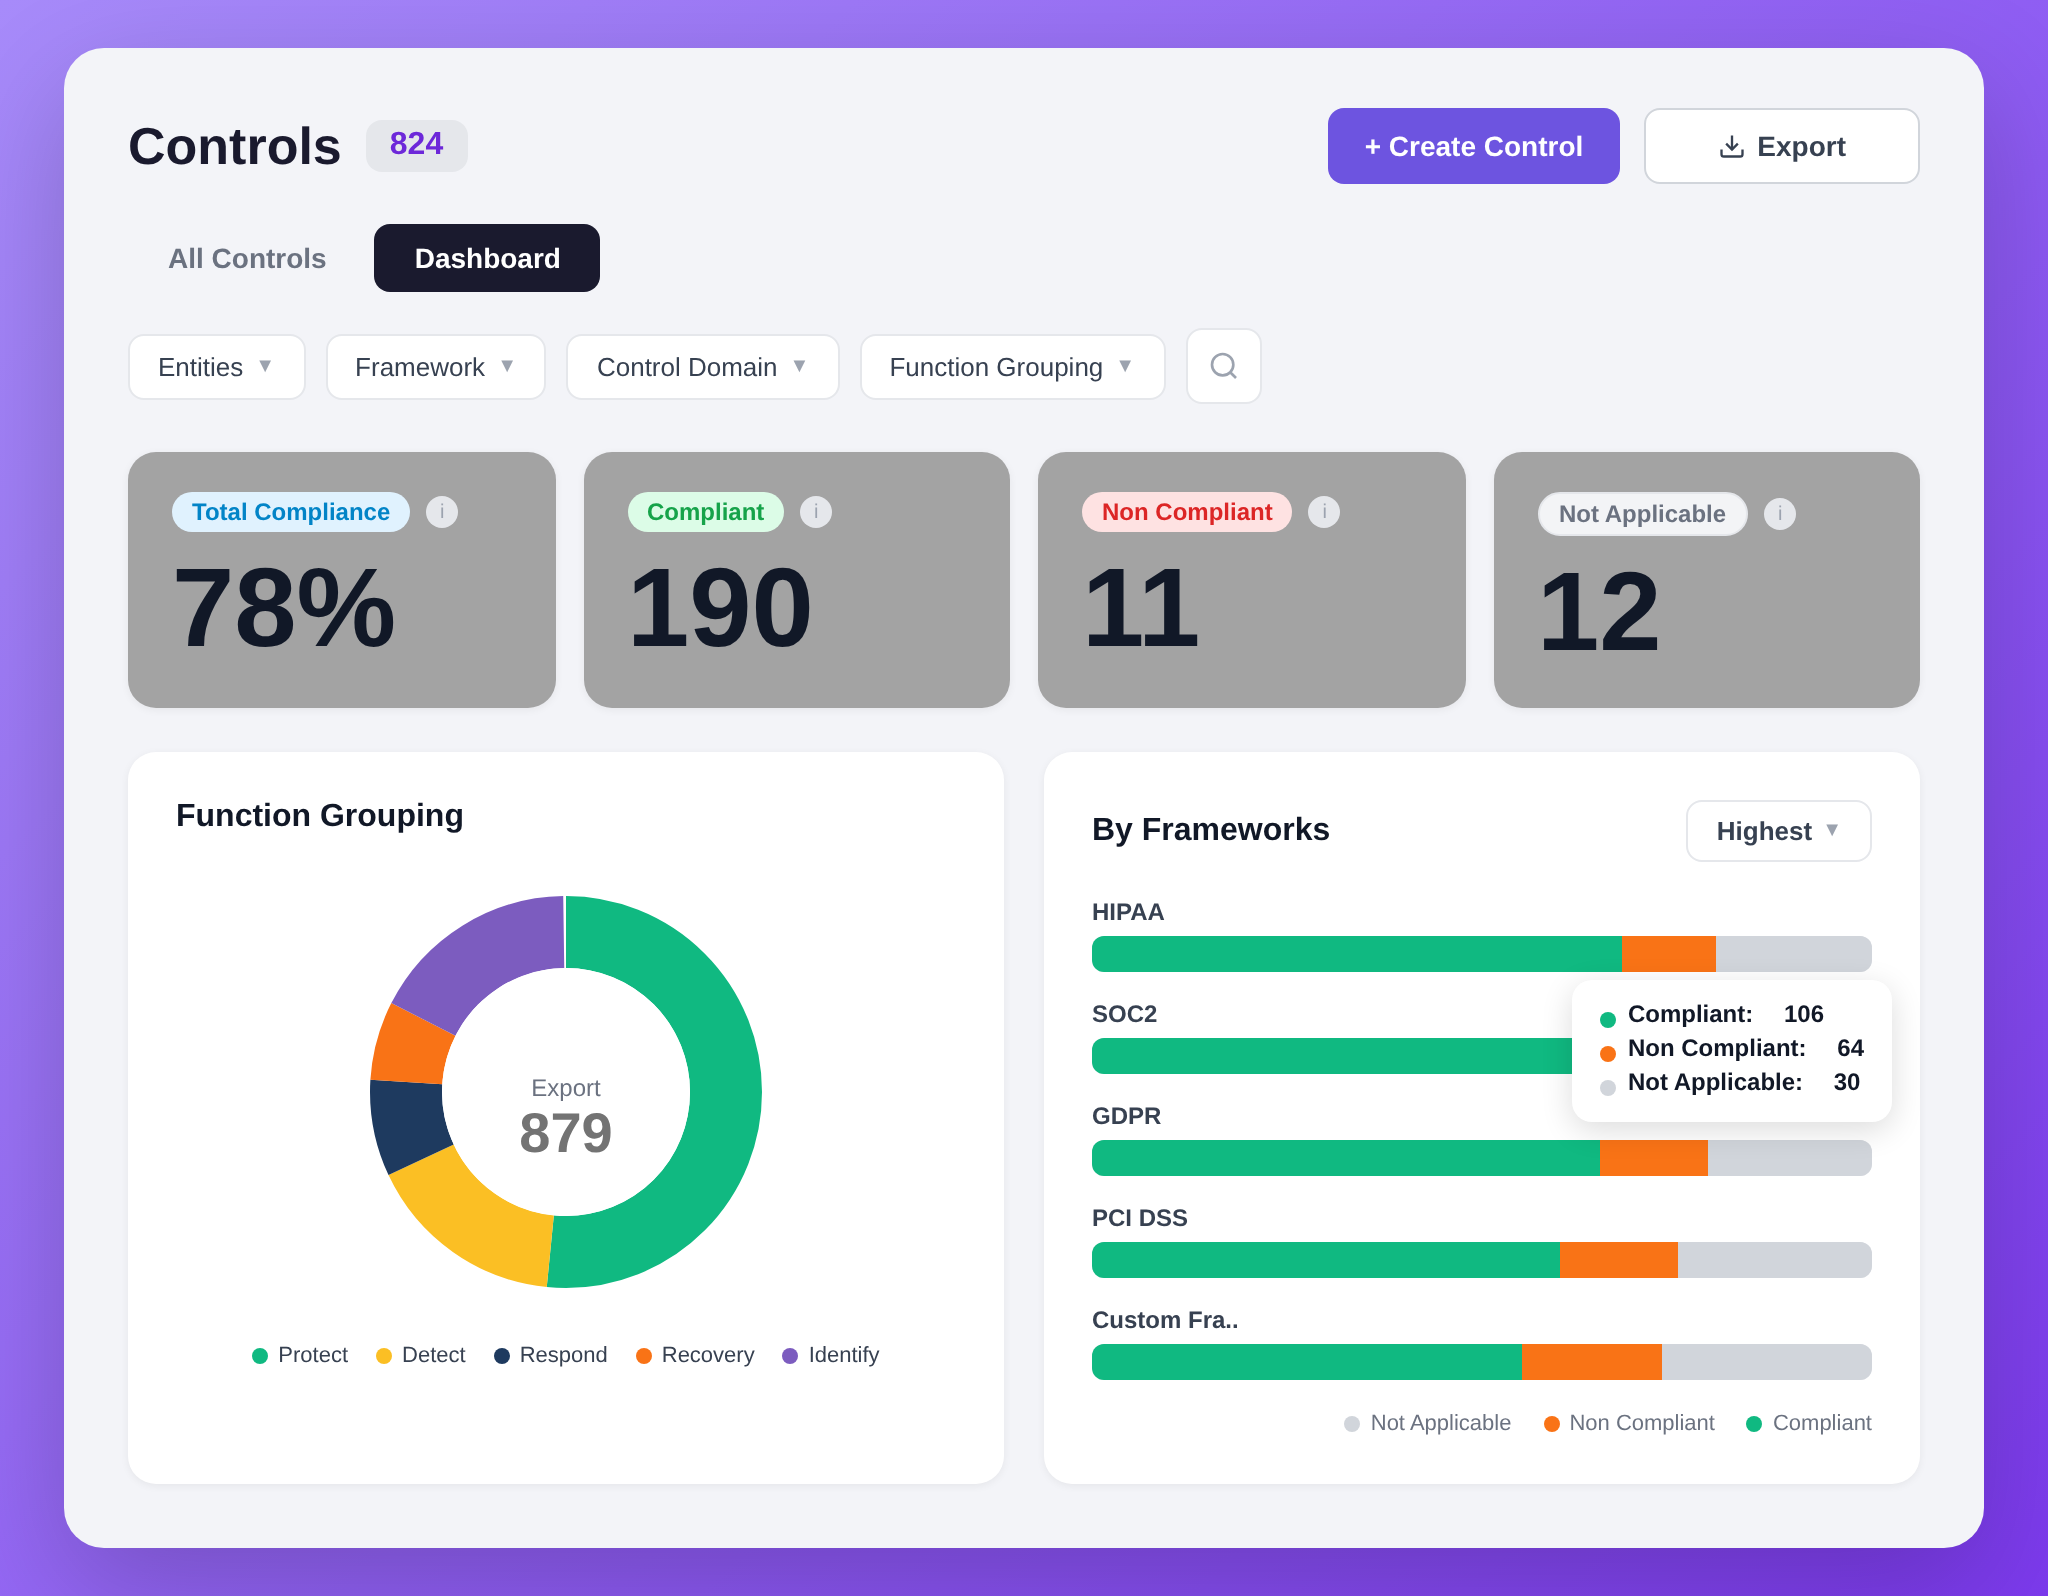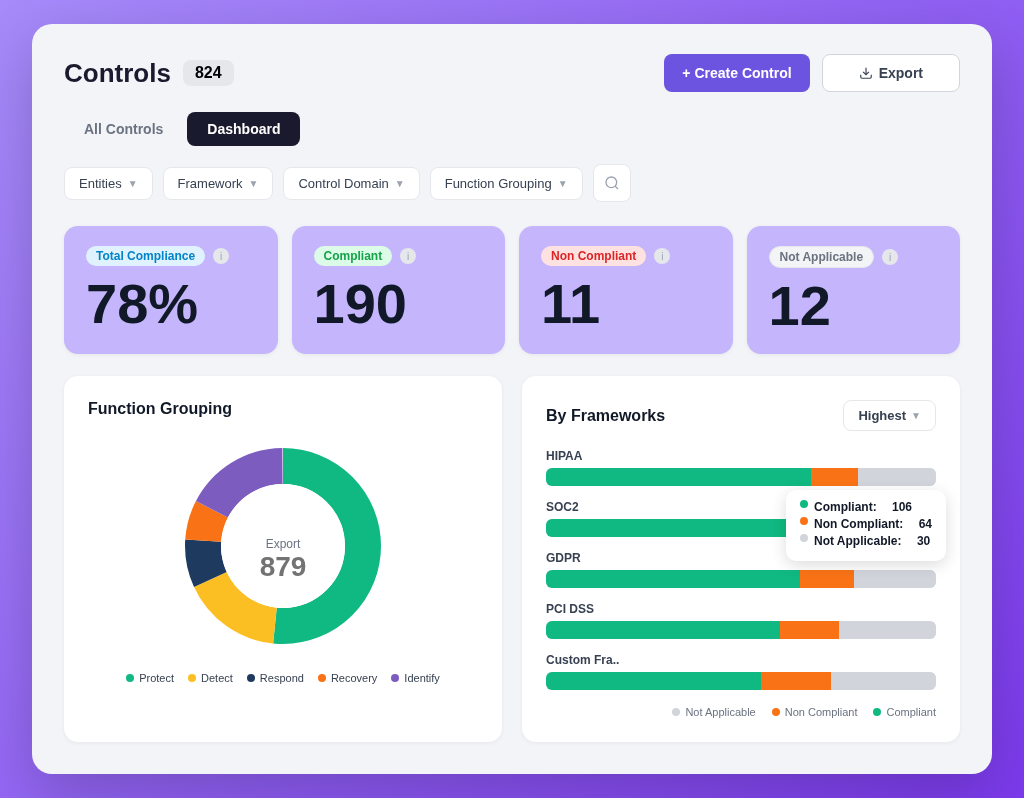--- a/index.html
+++ b/index.html
@@ -32,21 +32,21 @@
       align-items: center;
       gap: 12px;
     }
     .page-title {
       font-size: 26px;
       font-weight: 700;
       color: #1a1a2e;
     }
     .badge-count {
       background: #e5e7eb;
-      color: #000000;
+      color: #6d28d9;
       border-radius: 8px;
       padding: 4px 12px;
       font-size: 16px;
       font-weight: 600;
       text-align: right;
     }
     .header-actions {
       display: flex;
       gap: 12px;
     }
@@ -132,21 +132,21 @@
       color: #9ca3af;
     }
     
     .stat-cards {
       display: grid;
       grid-template-columns: repeat(4, 1fr);
       gap: 14px;
       margin-bottom: 22px;
     }
     .stat-card {
-      background: #c4b5fd;
+      background: #a3a3a3;
       border-radius: 14px;
       padding: 20px 22px;
       box-shadow: 0 1px 4px rgba(0,0,0,0.06);
     }
     .stat-label-row {
       display: flex;
       align-items: center;
       gap: 8px;
       margin-bottom: 10px;
     }
@@ -312,21 +312,21 @@
       padding: 10px 14px;
       box-shadow: 0 4px 16px rgba(0,0,0,0.14);
       font-size: 12px;
       position: absolute;
       z-index: 10;
       white-space: nowrap;
       pointer-events: none;
     }
     .fw-tooltip-row {
       display: flex;
-      align-items: flex-start;
+      align-items: flex-end;
       gap: 6px;
       margin-bottom: 3px;
       font-size: 12px;
       color: #374151;
     }
     .fw-tooltip-row span { font-weight: 600; color: #111827; }
     .fw-tooltip-dot { width: 8px; height: 8px; border-radius: 50%; }
     .fw-bar-wrapper {
       position: relative;
     }

